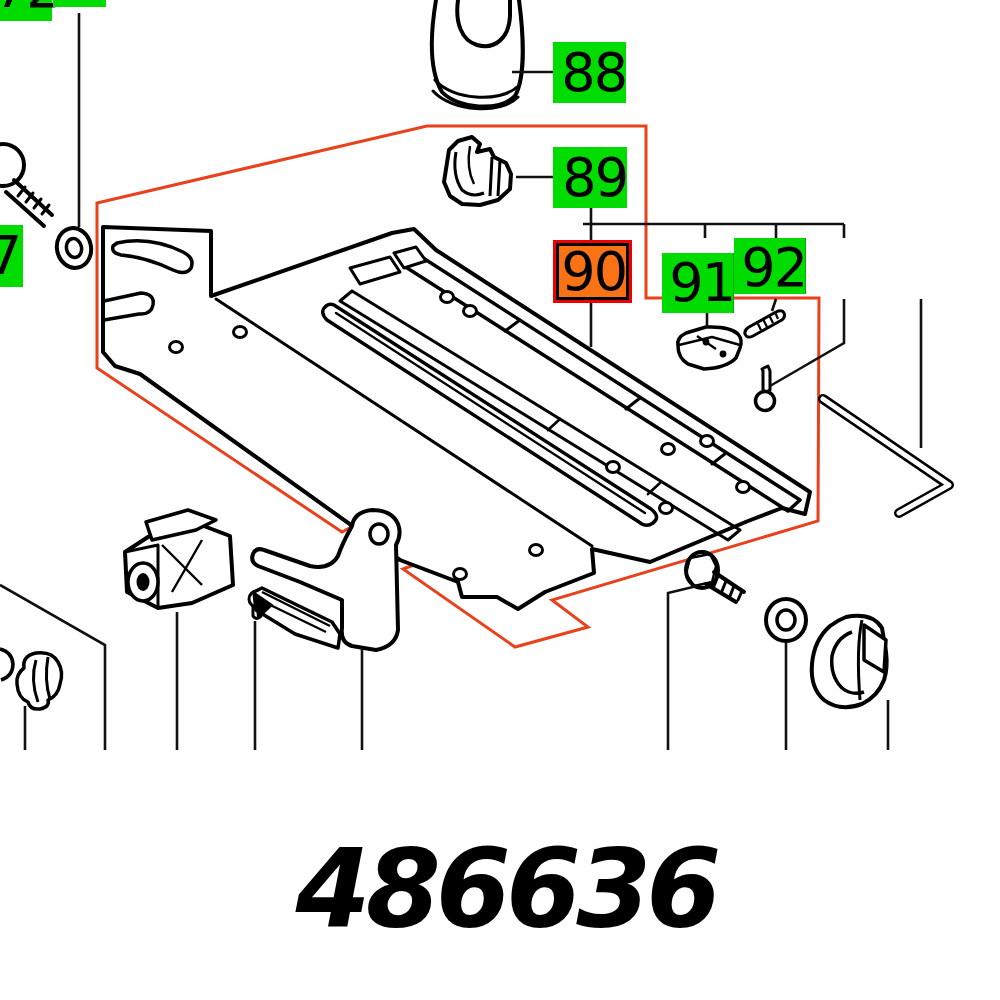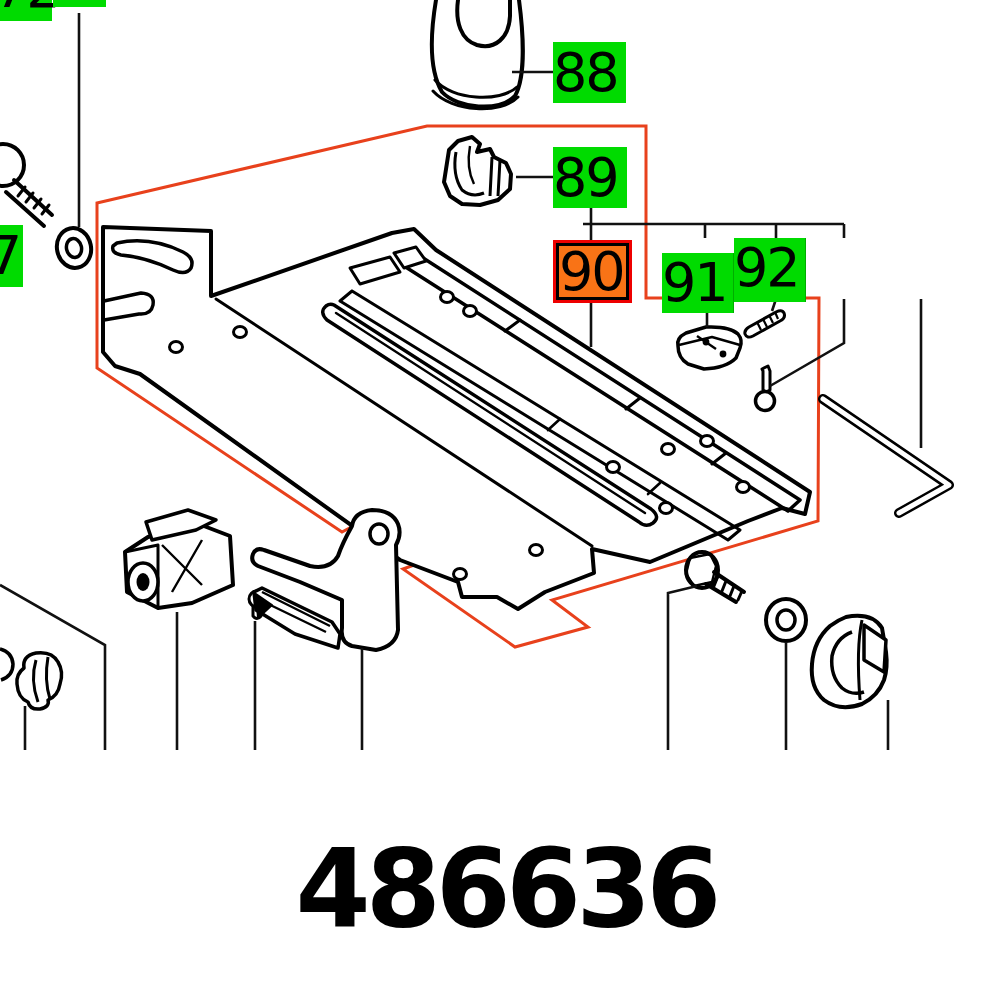--- a/index.html
+++ b/index.html
@@ -1,34 +1,34 @@
 <!DOCTYPE html>
 <html><head>
 <meta charset="utf-8">
 <style>
   html,body{margin:0;padding:0;background:#fff;}
   #canvas{position:relative;width:1000px;height:1000px;background:#fff;overflow:hidden;
           font-family:"DejaVu Sans","Liberation Sans",sans-serif;}
   #artwork{position:absolute;left:0;top:0;}
   .lbl{position:absolute;background:#00db00;color:#000;
-       font-size:54px;line-height:60px;text-align:left;letter-spacing:-2px;
+       font-size:54px;line-height:60px;text-align:right;letter-spacing:-2px;
        font-family:"DejaVu Sans","Liberation Sans",sans-serif;}
   .lbl-72{left:-6px;top:-41px;width:58px;height:62px;}
   .lbl-73{left:53px;top:-53px;width:53px;height:60px;}
   .lbl-87{left:-33px;top:225px;width:53px;height:62px;text-align:right;padding-right:3px;line-height:62px;}
   .lbl-88{left:553px;top:42px;width:73px;height:61px;line-height:61px;}
   .lbl-89{left:553px;top:147px;width:74px;height:61px;line-height:61px;}
   .lbl-90{left:556px;top:243px;width:67px;height:51px;line-height:51px;
           background:#f97316;border:3px solid #000;box-shadow:0 0 0 3px #ee0000;}
   .lbl-91{left:662px;top:253px;width:72px;height:60px;box-shadow:inset -1px 0 0 rgba(0,90,0,.35);}
-  .lbl-92{left:734px;top:238px;width:72px;height:64px;box-shadow:inset -1px 0 0 rgba(0,90,0,.35);}
+  .lbl-92{left:734px;top:238px;width:72px;height:56px;box-shadow:inset -1px 0 0 rgba(0,90,0,.35);}
   .lbl-93{left:806px;top:238px;width:72px;height:60px;}
   .lbl-94{left:883px;top:238px;width:75px;height:60px;}
   .part-number{position:absolute;left:12px;right:0;top:826px;text-align:center;color:#000;
-               font-weight:bold;font-size:108px;letter-spacing:-5px;}
+               font-style:italic;font-weight:bold;font-size:108px;letter-spacing:-5px;}
 </style>
 </head>
 <body>
 
 <div id="canvas">
 
   <svg id="artwork" width="1000" height="1000" viewBox="0 0 1000 1000">
 
     <path d="M97,203 L427,126 L646,126 L646,298 L819,298 L818,521 L552,600 L588,627 L515,647 L403,569 L447,553 L383,510 L342,532 L97,368 Z" fill="none" stroke="#e8411c" stroke-width="3"></path>
 

